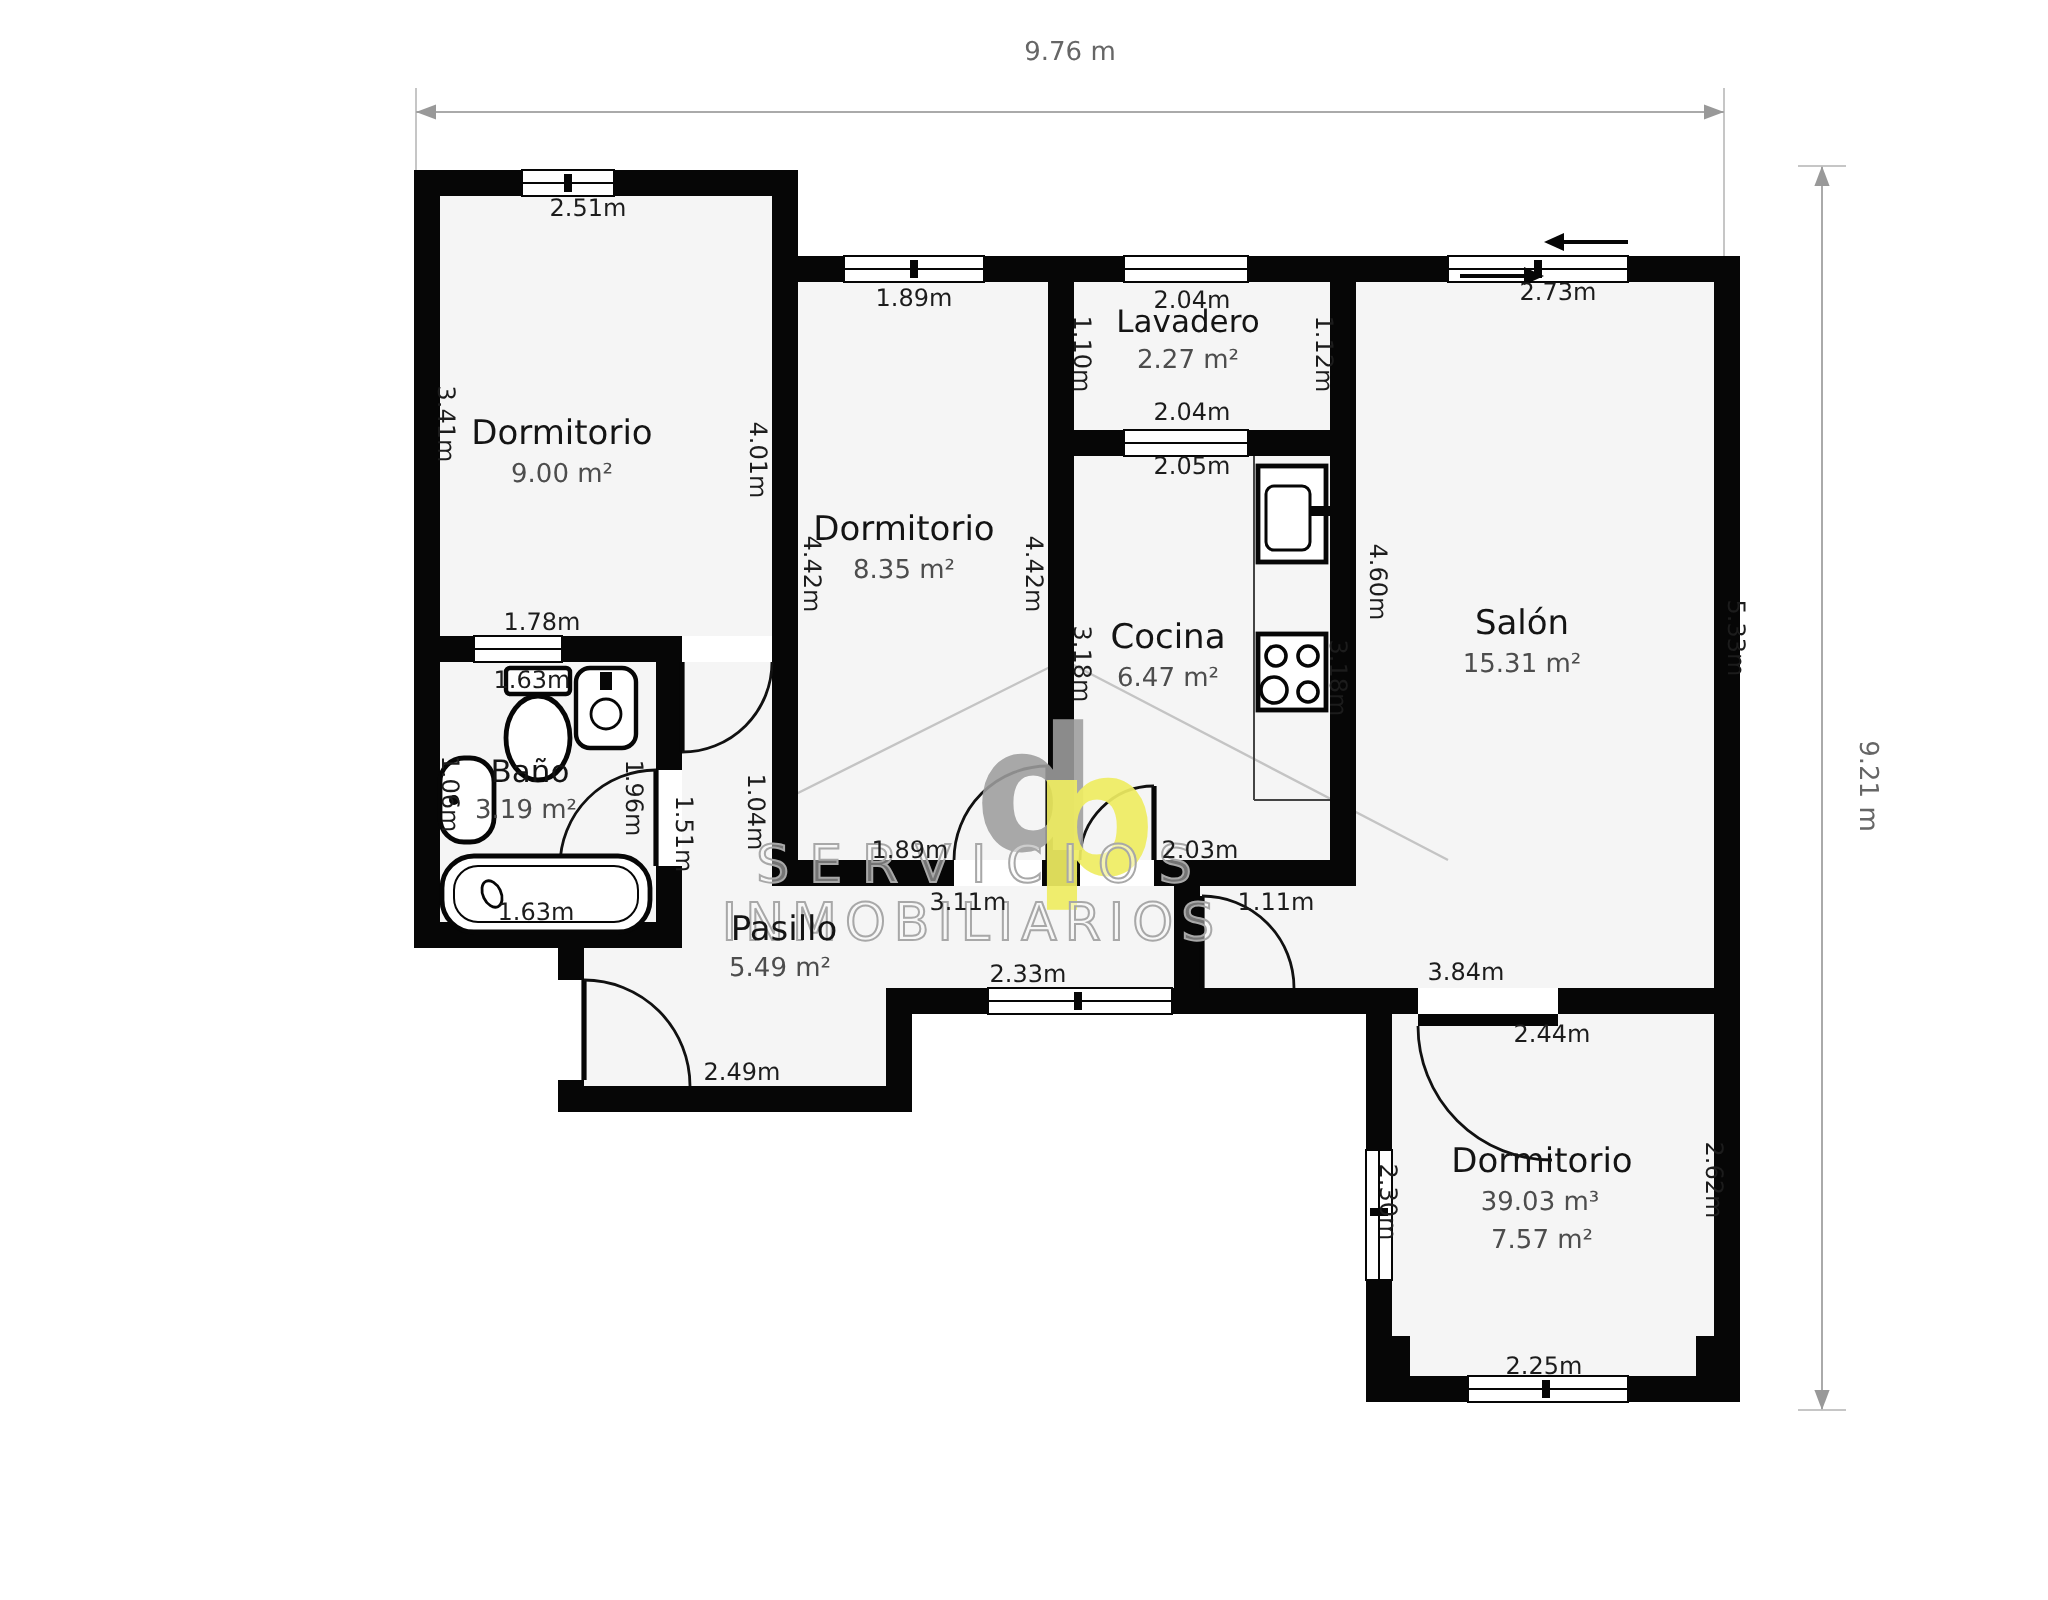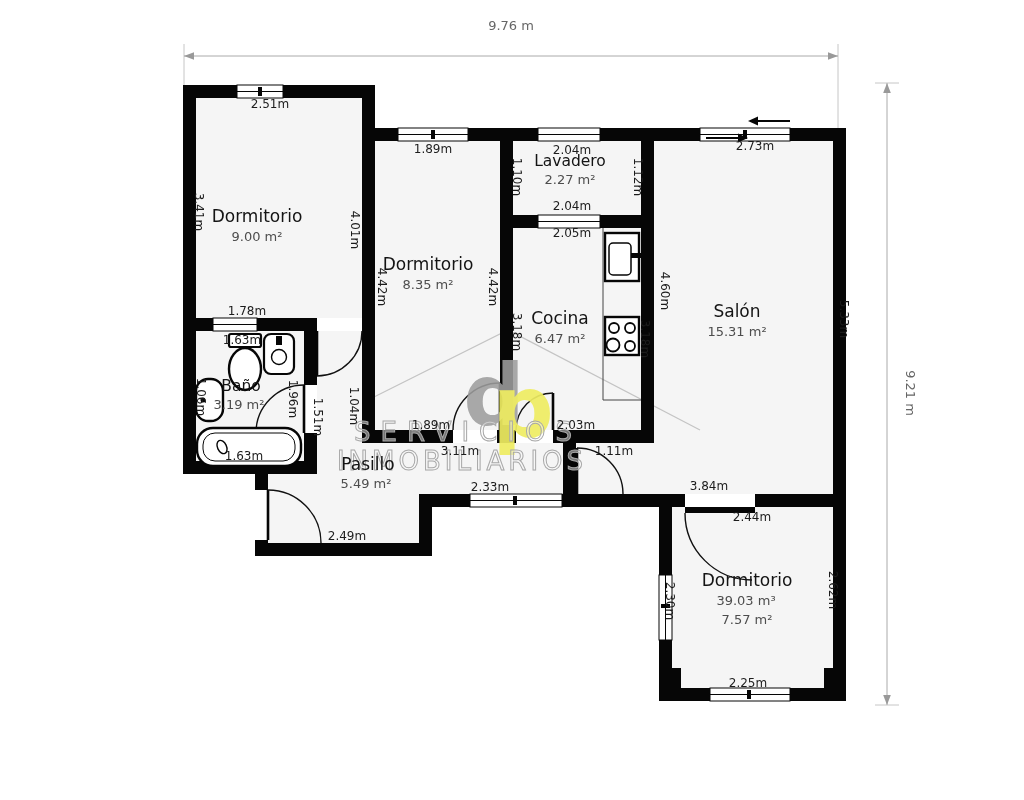--- a/index.html
+++ b/index.html
@@ -1,16 +1,16 @@
 <!DOCTYPE html>
 <html><head>
 <meta charset="utf-8">
 <style>
   html,body{margin:0;padding:0;background:#ffffff;}
-  .stage{width:976px;height:800px;position:relative;background:#ffffff;overflow:hidden;}
+  .stage{width:976px;height:800px;position:relative;background:#ffffff;overflow:hidden;padding-left:24px;}
   svg{display:block;}
   text{font-family:"DejaVu Sans","Liberation Sans",sans-serif;}
   .dim{font-size:12px;fill:#1c1c1c;}
   .dimBig{font-size:13px;fill:#666;}
   .rname{font-size:17px;fill:#141414;}
   .rnameS{font-size:15.5px;fill:#141414;}
   .rarea{font-size:13px;fill:#4d4d4d;}
   .wmOut{font-size:26px;fill:rgba(250,250,250,0.45);stroke:#a8a8a8;stroke-width:1;}
   .wmS{letter-spacing:10px;}
   .wmI{letter-spacing:4px;}

